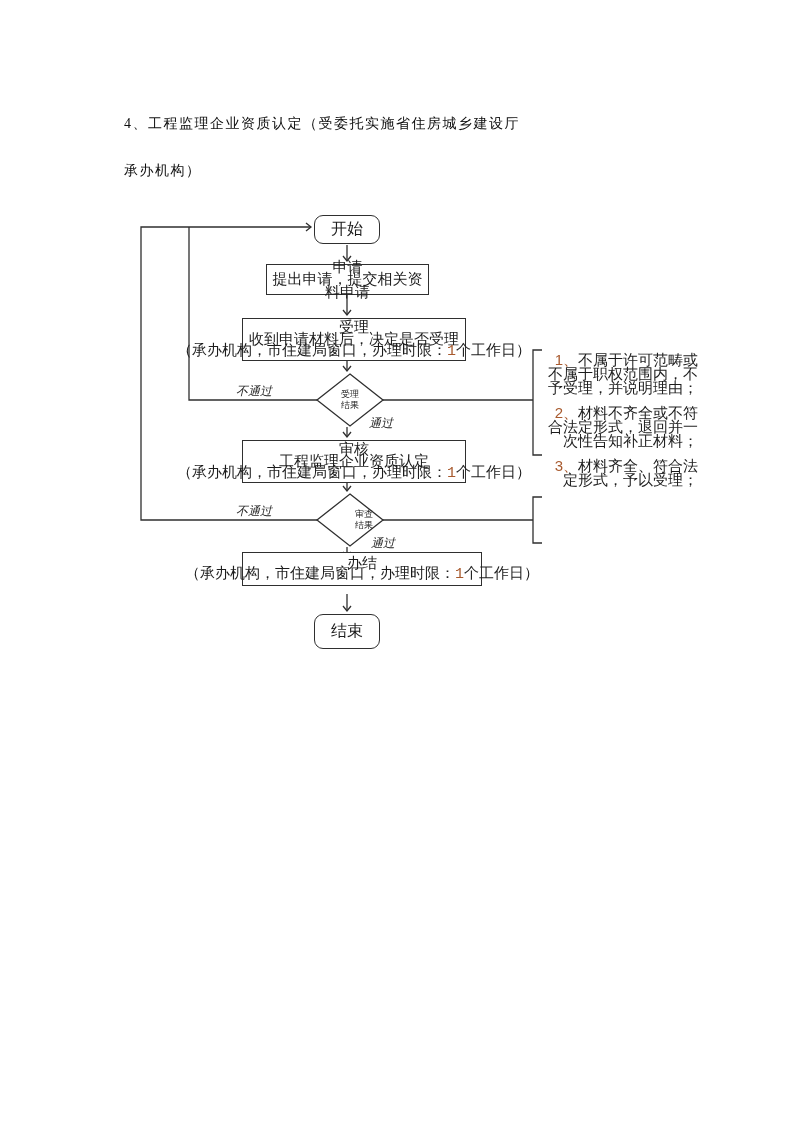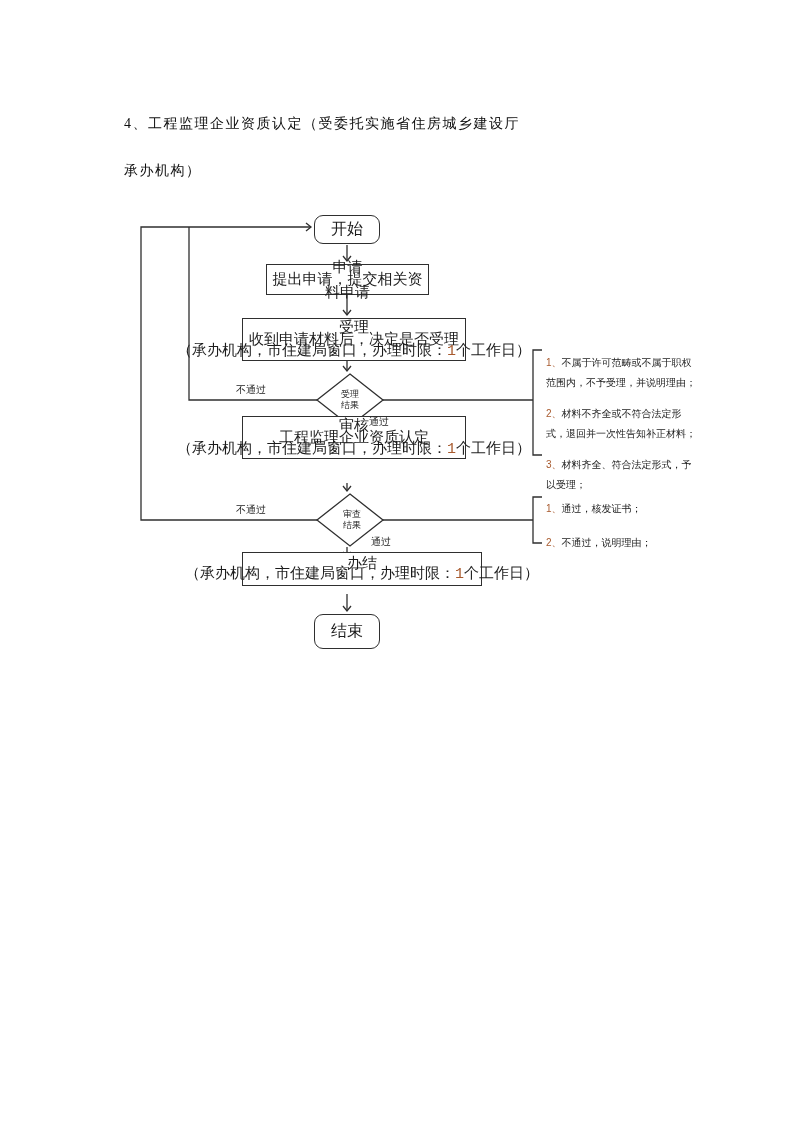--- a/index.html
+++ b/index.html
@@ -7,22 +7,22 @@
         font-family:"Liberation Sans","DejaVu Sans",sans-serif;color:#1c1c1c;}
   .title{position:absolute;left:124px;top:100px;width:600px;
          font-family:"Liberation Serif","DejaVu Serif",serif;
          font-size:14px;line-height:47px;letter-spacing:1.5px;color:#0d0d0d;}
   svg.wires{position:absolute;left:0;top:0;}
   .node{position:absolute;border:1.5px solid #2f2f2f;background:#fff;box-sizing:border-box;
         display:flex;flex-direction:column;justify-content:center;align-items:center;
         text-align:center;font-size:15px;line-height:12.5px;color:#1c1c1c;}
   .rounded{border-radius:9px;font-size:16px;}
   .dtext{position:absolute;width:66px;text-align:center;font-size:9px;line-height:10.5px;}
-  .elabel{position:absolute;font-size:10px;color:#1c1c1c;}
-  .note{position:absolute;font-size:10px;line-height:20px;color:#1c1c1c;}
+  .elabel{position:absolute;font-size:12px;color:#1c1c1c;font-style:italic;}
+  .note{position:absolute;font-size:15px;line-height:14px;color:#1c1c1c;text-align:right;}
   .note .item{margin:0 0 11px 0;}
   .note2 .item{margin:0 0 14px 0;}
   .num{color:#a85a2e;}
   .detail{white-space:nowrap;font-family:Liberation Mono, monospace;}
 </style>
 </head>
 <body>
 
 <div class="page">
 
@@ -73,27 +73,27 @@
     <div>受理</div>
     <div>收到申请材料后，决定是否受理</div>
     <div class="detail"><span>（承办机构，市住建局窗口，办理时限：</span><span class="num">1</span><span>个工作日）</span></div>
   </div>
 
   <div class="dtext" style="left:317px;top:389px;">
     <div>受理</div>
     <div>结果</div>
   </div>
 
-  <div class="node" style="left:242px;top:416px;width:224px;height:43px;">
+  <div class="node" style="left:242px;top:440px;width:224px;height:43px;">
     <div>审核</div>
     <div>工程监理企业资质认定</div>
     <div class="detail"><span>（承办机构，市住建局窗口，办理时限：</span><span class="num">1</span><span>个工作日）</span></div>
   </div>
 
-  <div class="dtext" style="left:319px;top:509px;">
+  <div class="dtext" style="left:331px;top:509px;">
     <div>审查</div>
     <div>结果</div>
   </div>
 
   <div class="node" style="left:242px;top:552px;width:240px;height:34px;">
     <div>办结</div>
     <div class="detail"><span>（承办机构，市住建局窗口，办理时限：</span><span class="num">1</span><span>个工作日）</span></div>
   </div>
 
   <div class="node rounded" style="left:314px;top:614px;width:66px;height:35px;">
@@ -104,18 +104,14 @@
   <div class="elabel" style="left:369px;top:415px;">通过</div>
   <div class="elabel" style="left:236px;top:503px;">不通过</div>
   <div class="elabel" style="left:371px;top:535px;">通过</div>
 
   <div class="note" style="left:546px;top:353px;width:152px;">
     <div class="item"><span class="num">1、</span><span>不属于许可范畴或不属于职权范围内，不予受理，并说明理由；</span></div>
     <div class="item"><span class="num">2、</span><span>材料不齐全或不符合法定形式，退回并一次性告知补正材料；</span></div>
     <div class="item"><span class="num">3、</span><span>材料齐全、符合法定形式，予以受理；</span></div>
   </div>
 
-  <div class="note note2" style="left:546px;top:499px;width:170px;">
-    <div class="item"><span class="num">1、</span><span>通过，核发证书；</span></div>
-    <div class="item"><span class="num">2、</span><span>不通过，说明理由；</span></div>
-  </div>
 
 </div>
 
 </body></html>

